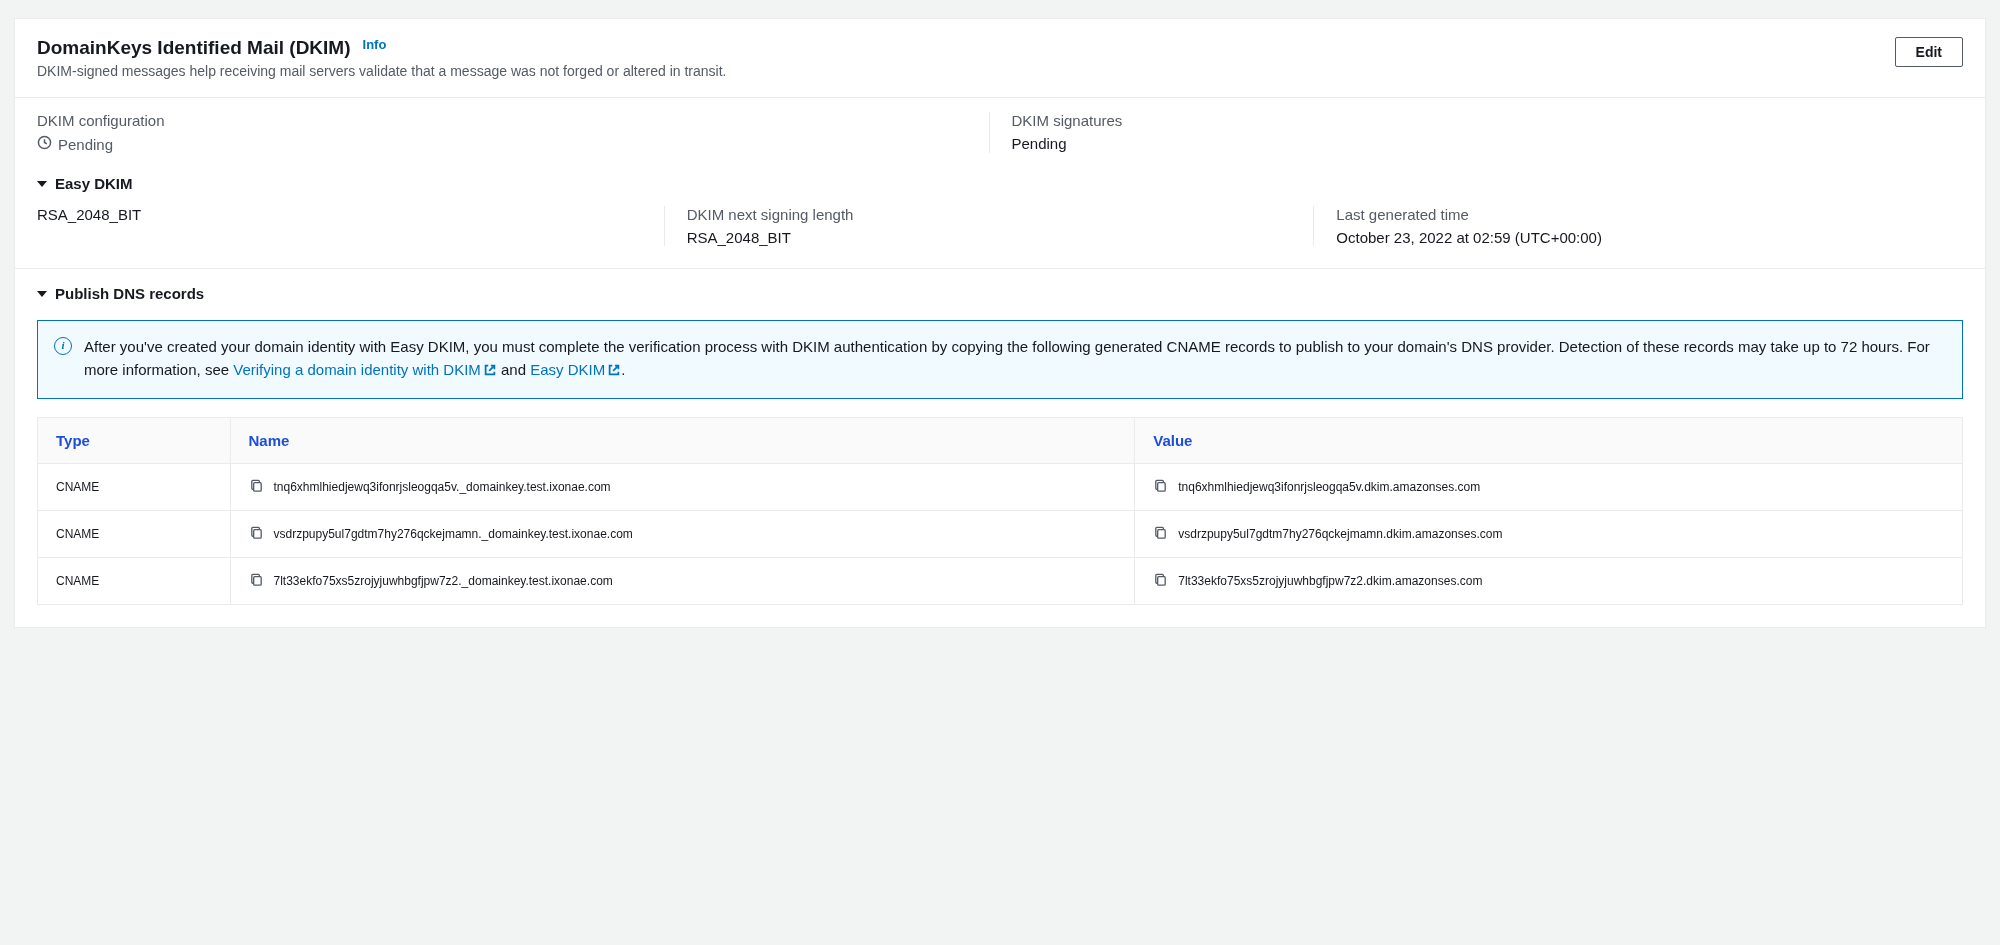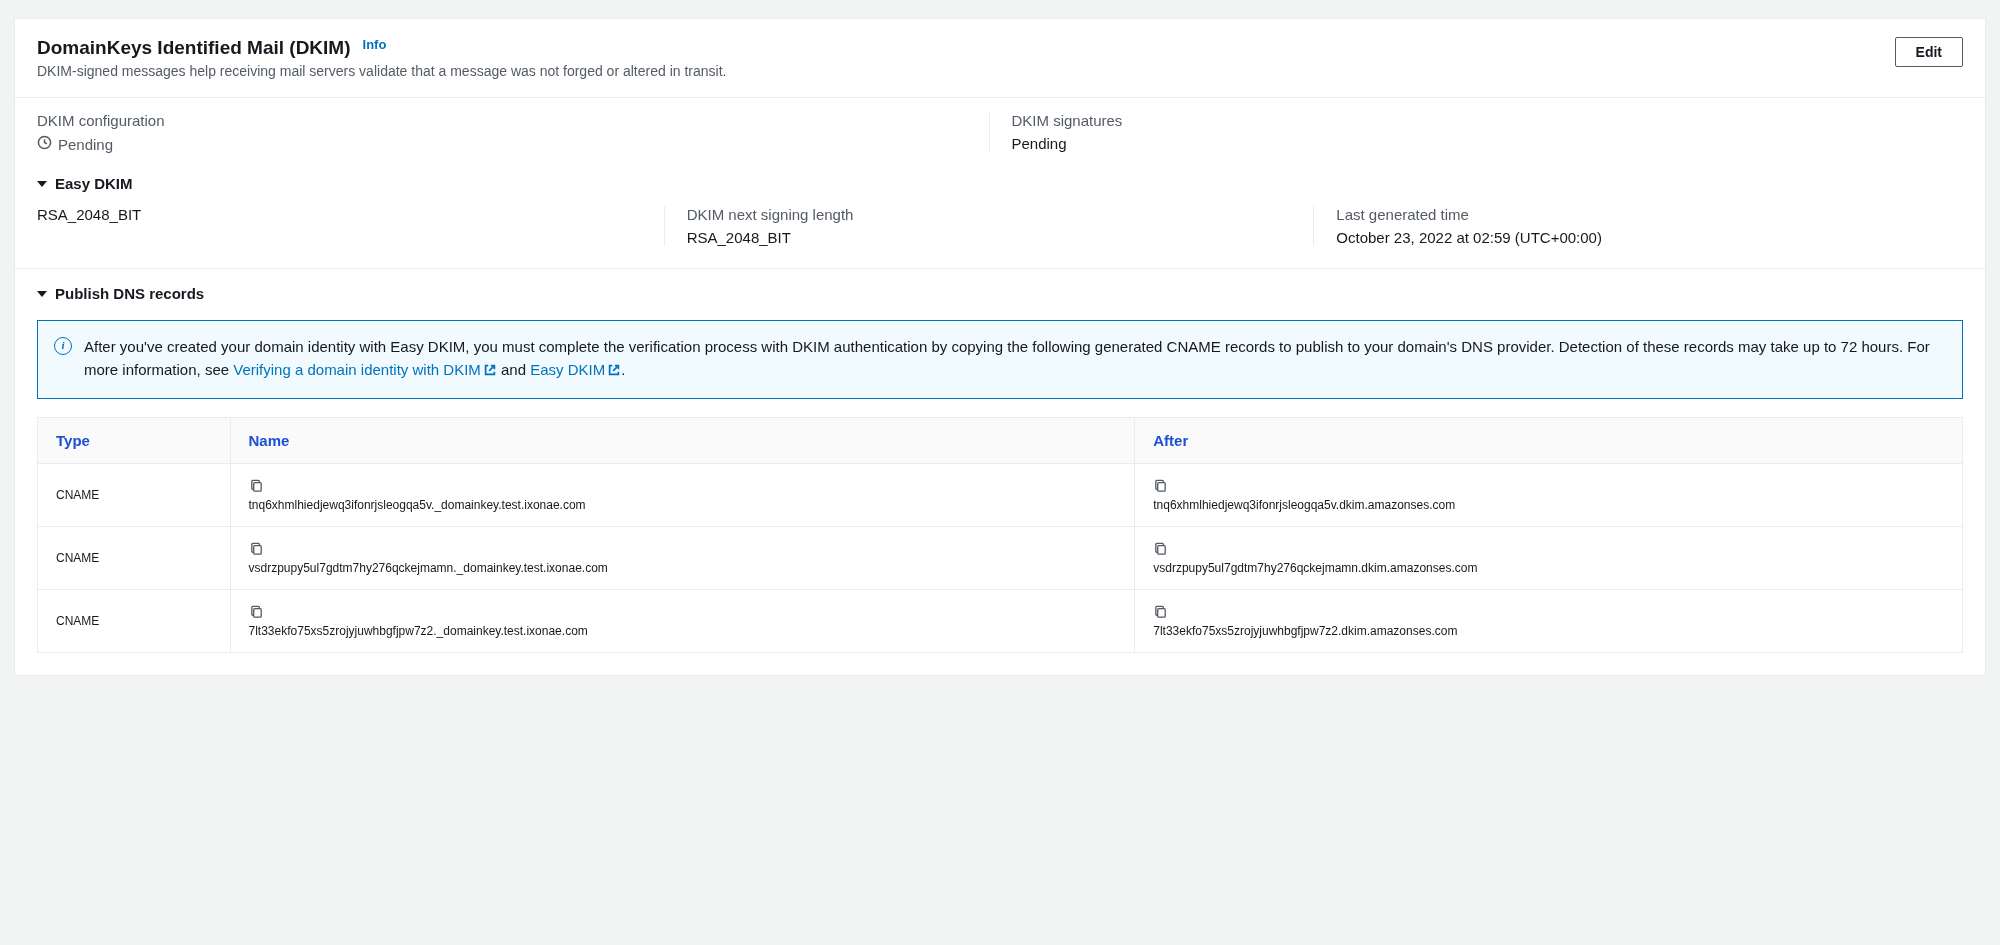--- a/index.html
+++ b/index.html
@@ -147,21 +147,21 @@
     background:#fafafa;
     border-bottom:1px solid var(--panel-border);
   }
   table.dns th + th, table.dns td + td { border-left:1px solid var(--panel-border); }
   table.dns td {
     padding:14px 18px;
     font-size:12px;
     border-top:1px solid var(--panel-border);
     vertical-align:middle;
   }
-  .copy-cell { display:flex; align-items:flex-start; gap:2px;flex-direction:column; }
+  .copy-cell { display:flex; align-items:center; gap:10px; }
   .copy-icon { flex:none; cursor:pointer; color:#545b64; }
   .copy-icon svg { width:15px; height:15px; fill:none; stroke:#545b64; stroke-width:1.4; }
 
   .clock-icon svg { width:15px; height:15px; fill:none; stroke:#545b64; stroke-width:1.6; }
 </style>
 </head>
 <body>
 
 <div class="root">
 
@@ -240,21 +240,21 @@
                   <path d="M13 3 7 9"></path>
                 </svg></span></a><span>.</span>
         </div>
       </div>
 
       <table class="dns">
         <thead>
           <tr>
             <th style="width:10%;">Type</th>
             <th style="width:47%;">Name</th>
-            <th>After</th>
+            <th>Value</th>
           </tr>
         </thead>
         <tbody id="dns-rows">
             <tr>
               <td>CNAME</td>
               <td>
                 <div class="copy-cell">
                   <span class="copy-icon"><svg viewBox="0 0 16 16">
                       <rect x="5" y="5" width="8" height="9" rx="1"></rect>
                       <path d="M11 5V3.5A1 1 0 0 0 10 2.5H4A1 1 0 0 0 3 3.5V11a1 1 0 0 0 1 1h1"></path>

